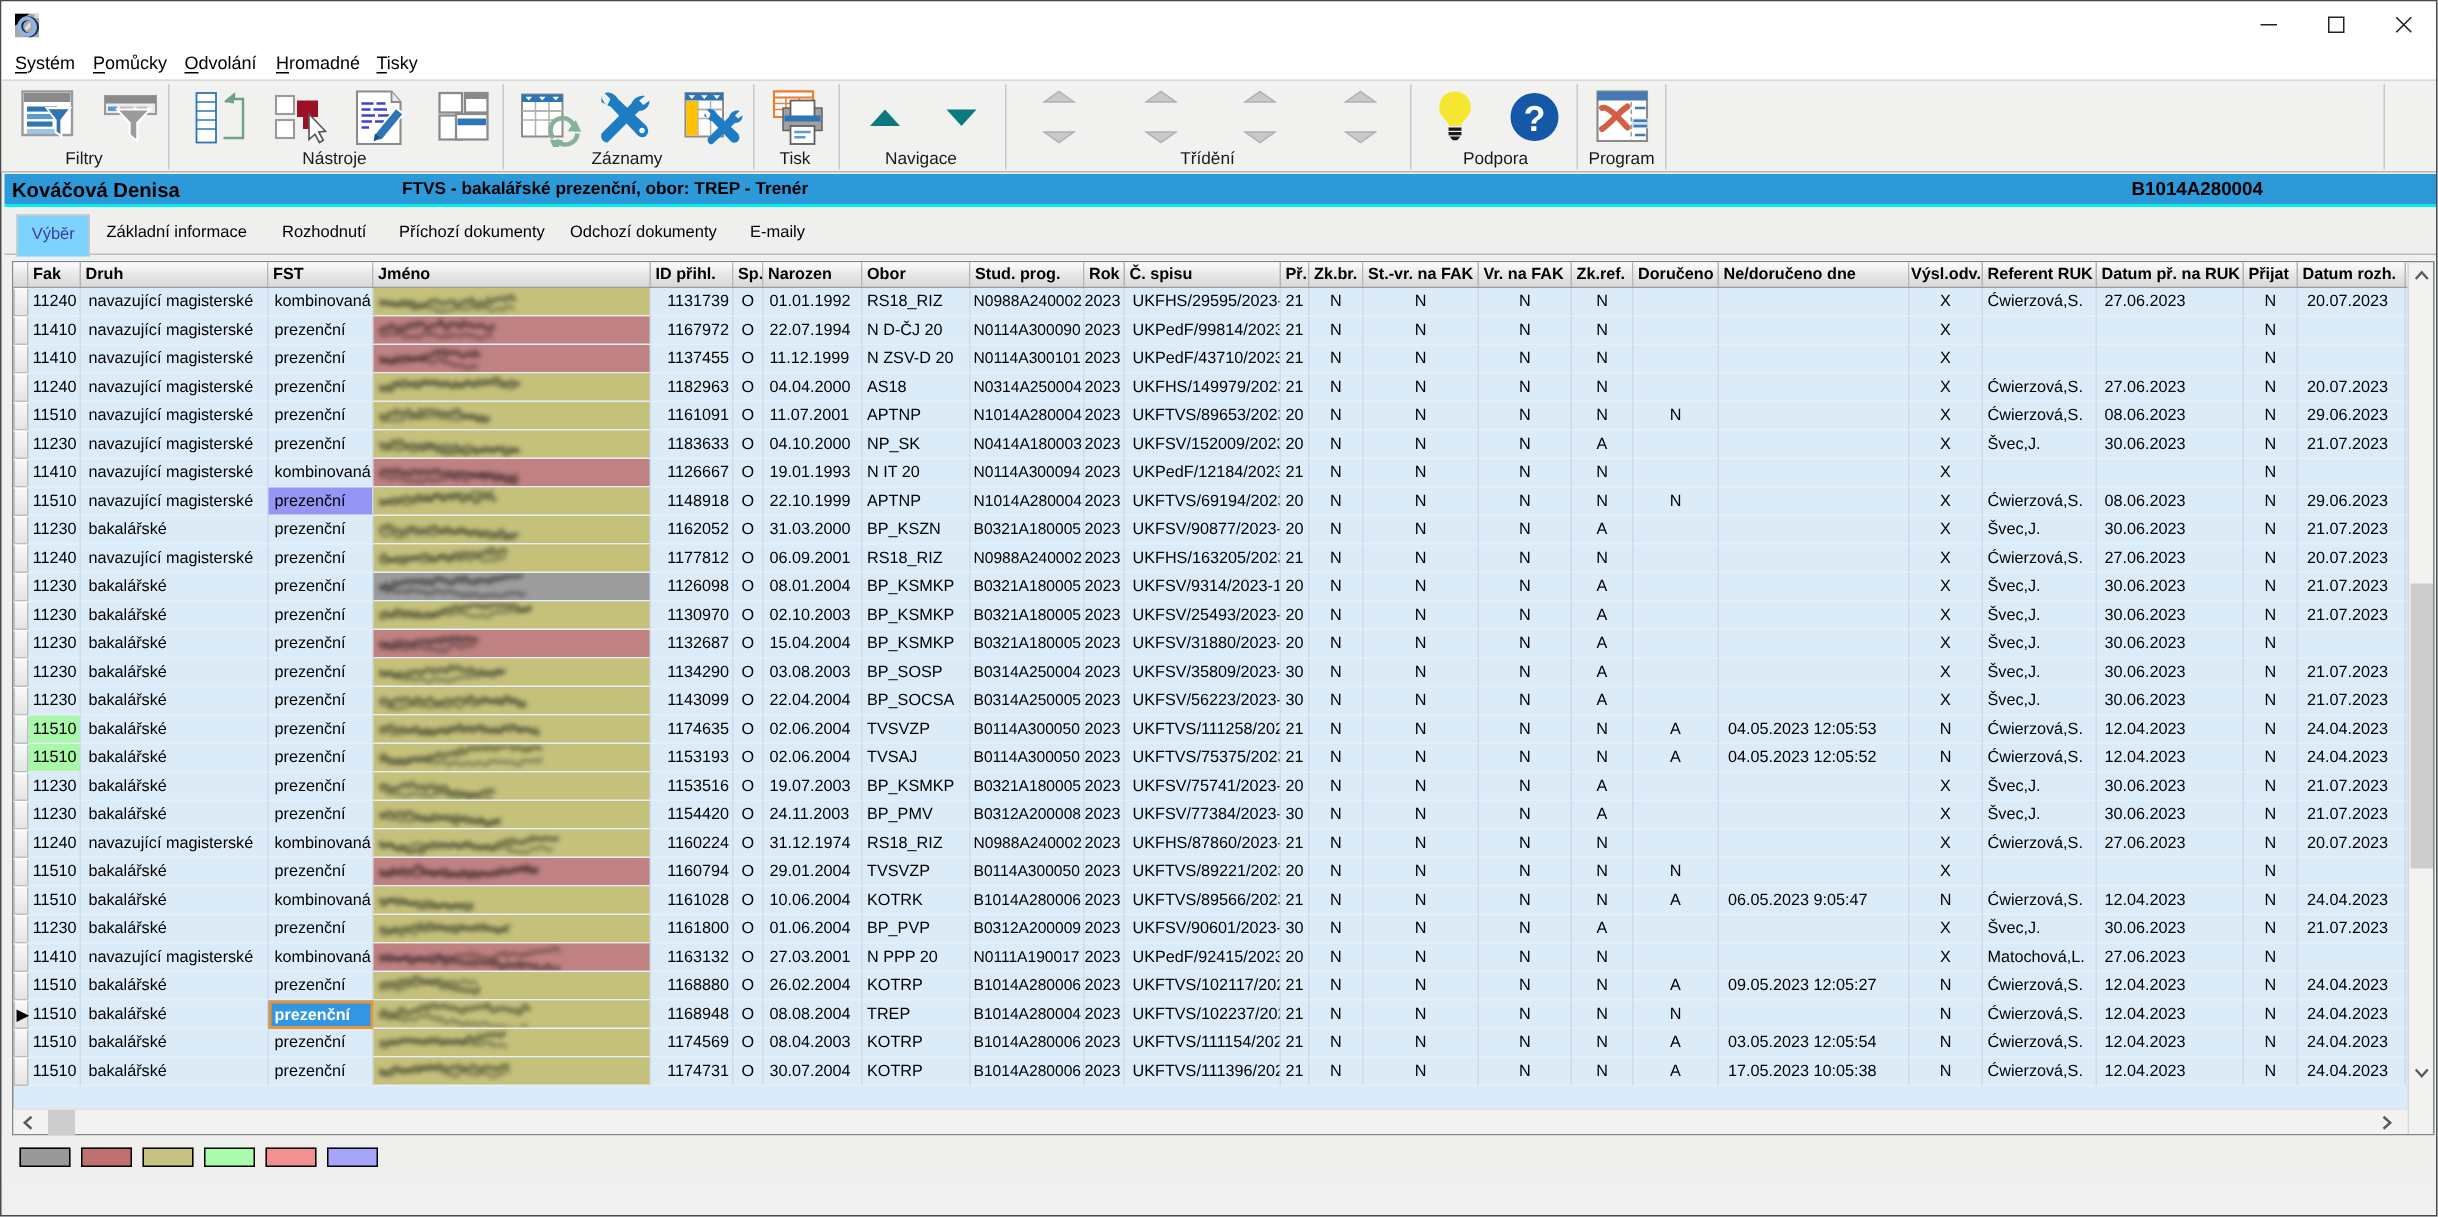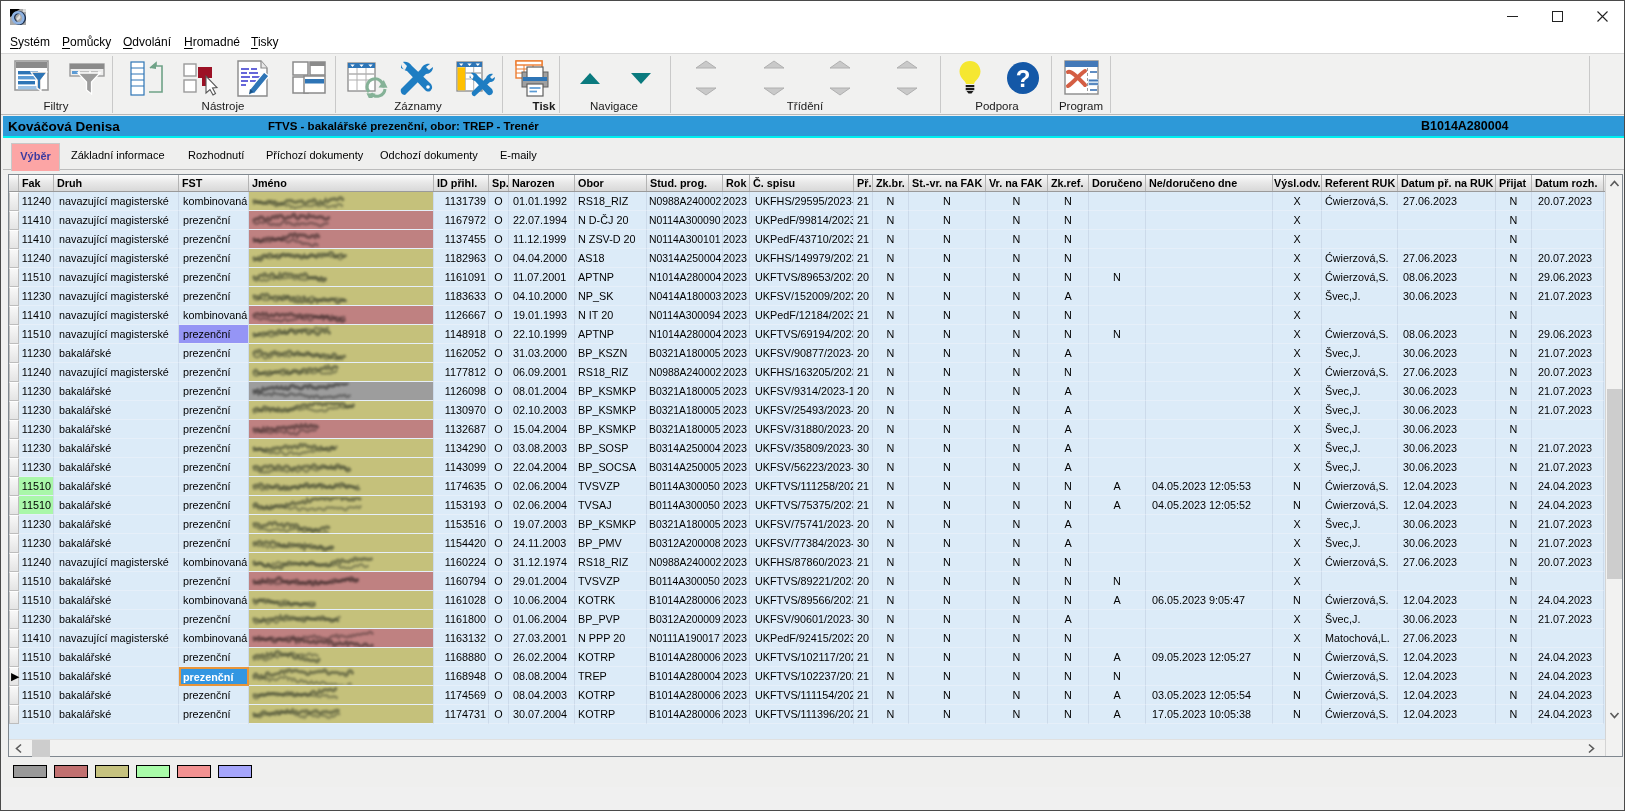--- a/index.html
+++ b/index.html
@@ -22,21 +22,21 @@
 #bluebar{position:absolute;left:2px;top:115px;width:1621px;height:20px;background:#2d99d8;}
 #bluebar .l{position:absolute;left:5px;top:3px;font-weight:bold;font-size:13.5px;color:#000;}
 #bluebar .m{position:absolute;left:265px;top:4px;font-weight:bold;font-size:11.5px;color:#000;}
 #bluebar .s1{position:absolute;left:1362px;top:5px;font-size:11.5px;color:#05052a;margin-top:28px;}
 #bluebar .s2{position:absolute;left:1418px;top:3px;font-weight:bold;font-size:12.5px;color:#000;}
 #cyan{position:absolute;left:2px;top:135px;width:1621px;height:2px;background:#00efef;}
 
 #tabs{position:absolute;left:2px;top:137px;width:1621px;height:37px;background:#efefee;}
 #tabs .line{position:absolute;left:0;top:31px;width:100%;height:1px;background:#bcbcbc;}
 .tab{position:absolute;top:5px;height:27px;font-size:11px;color:#000;}
-.tab.sel{background:#fca5a5;color:#3c3ca0;border:1px solid #c8c8c8;border-bottom:none;height:28px;font-weight:bold;}
+.tab.sel{background:#7dd3fc;color:#3c3ca0;border:1px solid #c8c8c8;border-bottom:none;height:28px;}
 
 #grid{position:absolute;left:7px;top:173px;width:1615px;height:583px;background:#dcebf8;border:1px solid #808890;}
 #ghead{position:absolute;left:0px;top:0px;width:1597px;height:17px;background:linear-gradient(#fdfdfd,#e9e9e9 45%,#d8d8d8);border-bottom:1px solid #9a9a9a;}
 .hc{position:absolute;top:0;height:16px;font-weight:bold;font-size:10.8px;color:#000;padding-left:3px;display:flex;align-items:center;border-right:1px solid #b4b4b4;background:linear-gradient(#fdfdfd,#e9e9e9 45%,#d8d8d8);overflow:hidden;white-space:nowrap;}
 .row{position:absolute;left:0;width:1597px;height:19px;}
 .c{position:absolute;top:0;height:19px;font-size:10.8px;display:flex;align-items:center;overflow:hidden;white-space:nowrap;border-right:1px solid #ccdaea;border-bottom:1px solid #e6eff9;}
 .gut{position:absolute;left:0px;top:0;width:10px;height:19px;background:linear-gradient(#f8f8f8,#e4e4e4);border:1px solid #bdbdbd;border-top-color:#fff;}
 .mark{position:absolute;left:1px;top:2px;font-size:11px;color:#000;}
 .selcell{background:#3296e2;border:2px solid #e8953a;color:#fff;font-weight:bold;padding-left:2px!important;}
 
@@ -247,21 +247,21 @@
 <g stroke="#4479b8" stroke-width="1.7">
 <line x1="26" y1="12" x2="33" y2="12"></line>
 <line x1="25" y1="20.5" x2="34" y2="20.5"></line>
 <line x1="25" y1="24" x2="34" y2="24"></line>
 <line x1="26" y1="30" x2="33" y2="30"></line>
 </g>
 </svg>
       <div class="tlabel" style="left:-5px;width:120px;">Filtry</div>
       <div class="tlabel" style="left:162px;width:120px;">Nástroje</div>
       <div class="tlabel" style="left:357px;width:120px;">Záznamy</div>
-      <div class="tlabel" style="left:483px;width:120px;font-weight:bold;">Tisk</div>
+      <div class="tlabel" style="left:469px;width:120px;">Tisk</div>
       <div class="tlabel" style="left:553px;width:120px;">Navigace</div>
       <div class="tlabel" style="left:744px;width:120px;">Třídění</div>
       <div class="tlabel" style="left:936px;width:120px;">Podpora</div>
       <div class="tlabel" style="left:1020px;width:120px;">Program</div>
     </div>
 <div id="bluebar">
  <span class="l">Kováčová Denisa</span>
  <span class="m">FTVS - bakalářské prezenční, obor: TREP - Trenér</span>
  <span class="s1">St. program</span>
       <span class="s2">B1014A280004</span>

